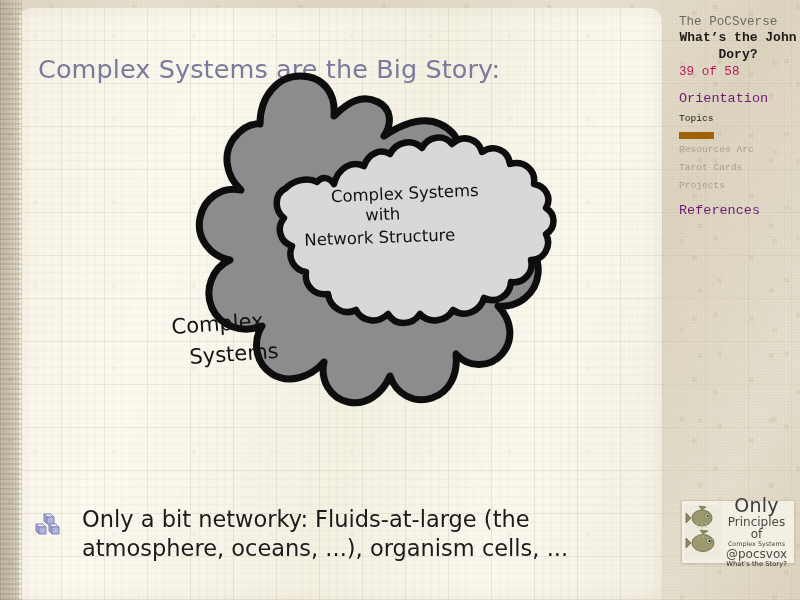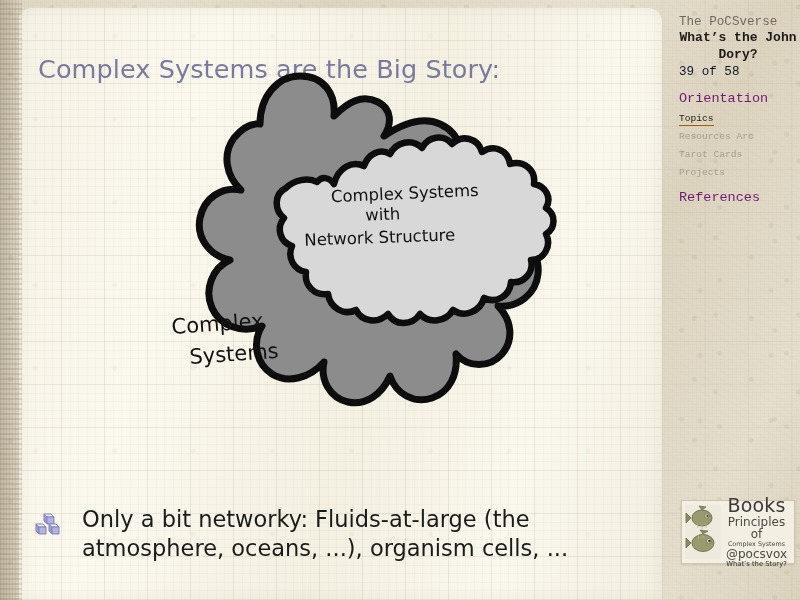--- a/index.html
+++ b/index.html
@@ -89,24 +89,24 @@
   }
   #bullet-icon{flex:0 0 auto;margin-top:8px;}
   #bullet-text{
     font-size:22.5px;line-height:1.30;color:#1b1b1b;
     font-family:"DejaVu Sans","Liberation Sans",sans-serif;
   }
   
   #sidebar{position:absolute;left:679px;top:14px;width:118px;font-family:Liberation Mono, monospace;}
   .sb-verse{font-size:12.6px;color:#6f6a60;line-height:1.28;}
   .sb-talk{font-size:13px;color:#1d1b18;font-weight:600;line-height:1.28;text-align:center;}
-  .sb-count{font-size:12.6px;color:#0f172a;line-height:1.30;margin-top:1px;}
+  .sb-count{font-size:12.6px;color:#be185d;line-height:1.30;margin-top:1px;}
   .sb-section{font-size:13.5px;color:#701a75;margin-top:10px;line-height:1.25;}
   .sb-sub{font-size:9.6px;color:#a49d90;margin-top:4.5px;line-height:1.2;}
-  .sb-sub.active{color:#1d1b18;display:inline-block;border-bottom:1px solid #a16207;padding-bottom:1px;}
+  .sb-sub.active{color:#1d1b18;display:inline-block;border-bottom:7px solid #a16207;padding-bottom:8px;}
   
   #logo-box{
     position:absolute;left:681px;top:500px;width:112px;height:62px;
     background:#f3efe3;border:1px solid #cfc6b1;display:flex;align-items:center;
     box-shadow:0 1px 2px rgba(90,80,60,.18);
   }
   #logo-fish{flex:0 0 36px;height:54px;margin-left:3px;}
   #logo-txt{flex:1;text-align:center;line-height:1.05;padding-right:2px;}
   .logo-pocs{font-size:19px;color:#3b3b3b;letter-spacing:.2px;}
   .logo-sm{font-size:12px;color:#4a4a46;}
@@ -233,21 +233,21 @@
           <ellipse cx="18" cy="38" rx="11" ry="8.5" fill="#9a9a6e" stroke="#6d6d48" stroke-width="0.9"></ellipse>
           <polygon points="6,38 1,33 1,43" fill="#8b8b63" stroke="#6d6d48" stroke-width="0.8"></polygon>
           <polygon points="18,29 15,25 23,26" fill="#8b8b63" stroke="#6d6d48" stroke-width="0.7"></polygon>
           <circle cx="24" cy="36" r="2.4" fill="#f4f2e6" stroke="#5b5b3c" stroke-width="0.7"></circle>
           <circle cx="24.4" cy="36" r="1.2" fill="#2c2c20"></circle>
           <path d="M13,30 L14,34 M18,29.5 L18,33" stroke="#b9b79c" stroke-width="0.8" fill="none"></path>
         </g>
       </svg>
     </span>
     <span id="logo-txt">
-      <div class="logo-pocs">Books</div>
+      <div class="logo-pocs">Only</div>
       <div class="logo-sm">Principles of</div>
       <div class="logo-sm2">Complex Systems</div>
       <div class="logo-sm">@pocsvox</div>
       <div class="logo-q">What’s the Story?</div>
     </span>
   </div>
 
 </div>
 
 </body></html>

